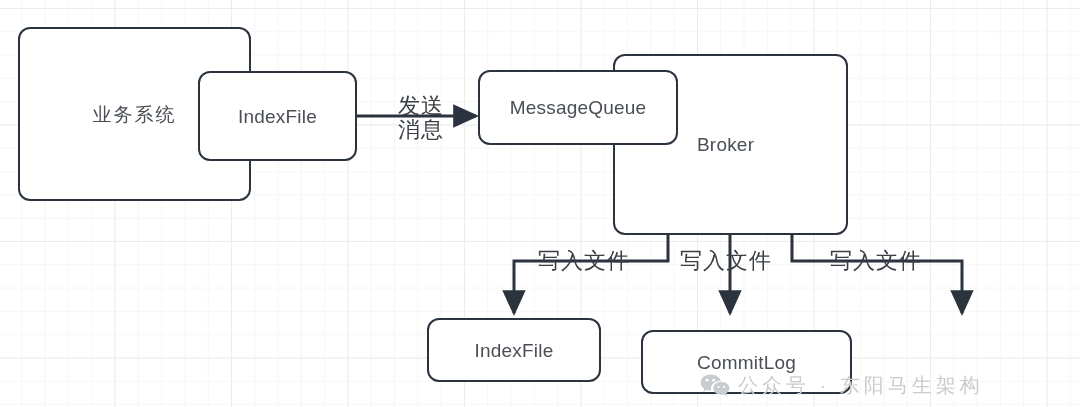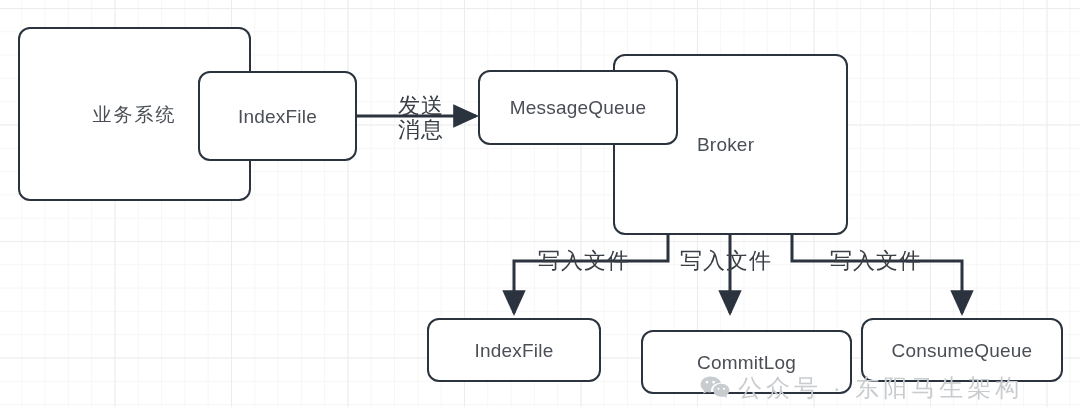--- a/index.html
+++ b/index.html
@@ -96,21 +96,21 @@
     left: 700px;
     top: 372px;
     display: flex;
     align-items: center;
     gap: 8px;
     z-index: 6;
     pointer-events: none;
   }
   .watermark .wm-text {
     color: #c9cccf;
-    font-size: 24px;
+    font-size: 20px;
     letter-spacing: 4px;
     white-space: nowrap;
   }
   .wm-icon { flex: 0 0 auto; }
 </style>
 </head>
 <body>
 
 <div id="canvas">
 
@@ -147,23 +147,20 @@
   </div>
 
   <div class="node square" id="node-indexfile">
     <span class="node-label">IndexFile</span>
   </div>
 
   <div class="node square" id="node-commitlog">
     <span class="node-label">CommitLog</span>
   </div>
 
-  <div class="node square" id="node-consumequeue">
-    <span class="node-label">ConsumeQueue</span>
-  </div>
 
   <div class="edge-label" id="lbl-send">
     <div>发送</div>
     <div>消息</div>
   </div>
 
   <div class="edge-label" id="lbl-write-1">写入文件</div>
 
   <div class="edge-label" id="lbl-write-2">写入文件</div>
 

